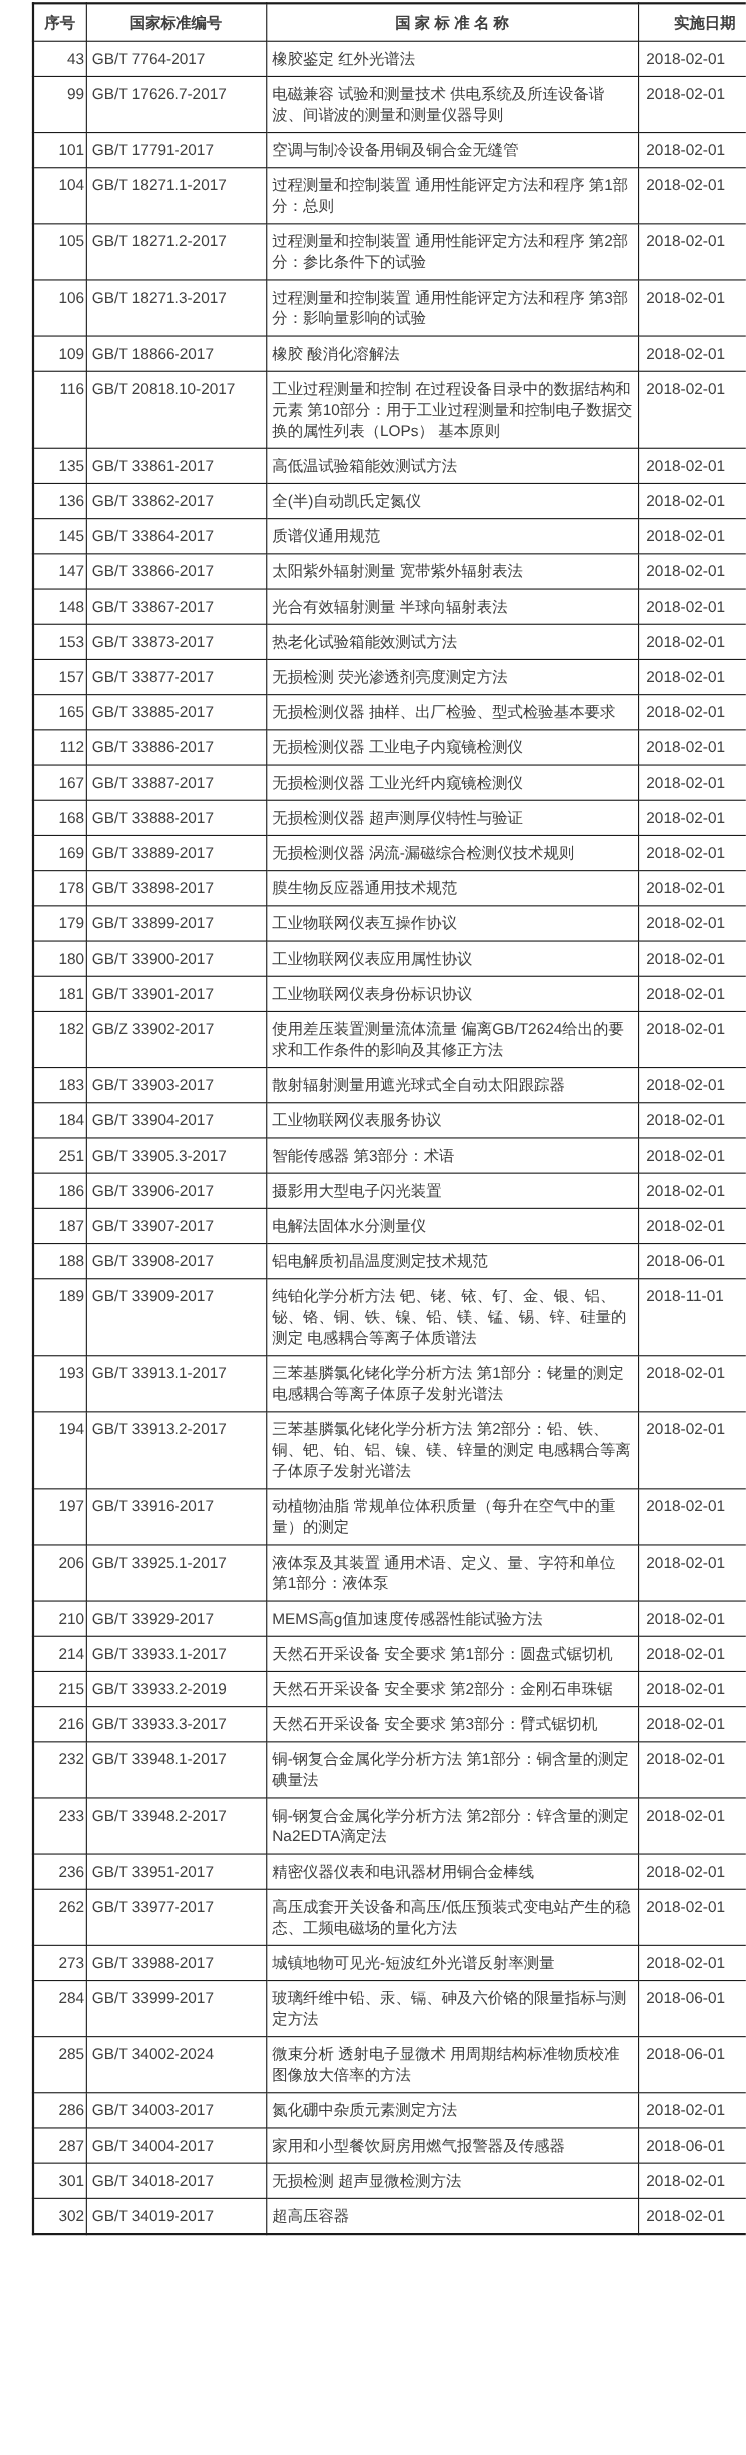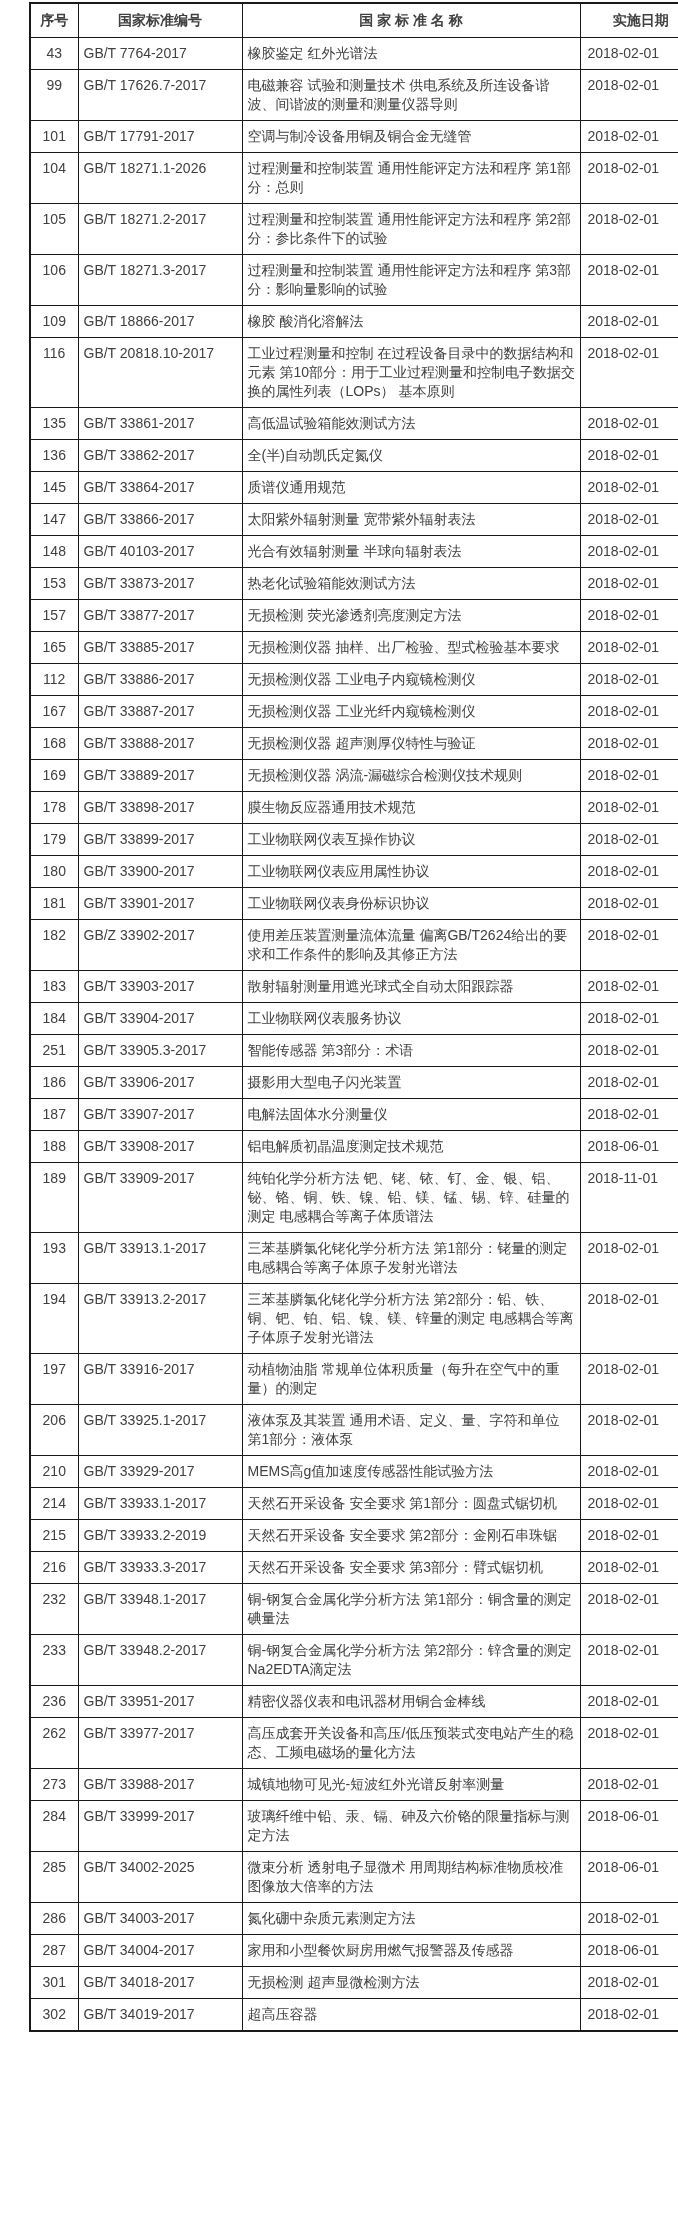--- a/index.html
+++ b/index.html
@@ -28,21 +28,21 @@
     line-height: 19px;
   }
   table.standards th {
     font-weight: bold;
     text-align: center;
     padding: 7px 2px;
     white-space: nowrap;
     overflow: hidden;
   }
   td.cell-no {
-    text-align: center;
+    text-align: right;
     padding: 6px 1px;
   }
   td.cell-code {
     padding: 6px 2px 6px 5px;
     white-space: nowrap;
     overflow: hidden;
   }
   td.cell-name {
     padding: 6px 3px 6px 5px;
     white-space: pre-line;
@@ -88,21 +88,21 @@
     <td class="cell-date">2018-02-01</td>
   </tr>
         <tr>
     <td class="cell-no">101</td>
     <td class="cell-code">GB/T 17791-2017</td>
     <td class="cell-name">空调与制冷设备用铜及铜合金无缝管</td>
     <td class="cell-date">2018-02-01</td>
   </tr>
         <tr>
     <td class="cell-no">104</td>
-    <td class="cell-code">GB/T 18271.1-2026</td>
+    <td class="cell-code">GB/T 18271.1-2017</td>
     <td class="cell-name">过程测量和控制装置 通用性能评定方法和程序 第1部分：总则</td>
     <td class="cell-date">2018-02-01</td>
   </tr>
         <tr>
     <td class="cell-no">105</td>
     <td class="cell-code">GB/T 18271.2-2017</td>
     <td class="cell-name">过程测量和控制装置 通用性能评定方法和程序 第2部分：参比条件下的试验</td>
     <td class="cell-date">2018-02-01</td>
   </tr>
         <tr>
@@ -142,21 +142,21 @@
     <td class="cell-date">2018-02-01</td>
   </tr>
         <tr>
     <td class="cell-no">147</td>
     <td class="cell-code">GB/T 33866-2017</td>
     <td class="cell-name">太阳紫外辐射测量 宽带紫外辐射表法</td>
     <td class="cell-date">2018-02-01</td>
   </tr>
         <tr>
     <td class="cell-no">148</td>
-    <td class="cell-code">GB/T 40103-2017</td>
+    <td class="cell-code">GB/T 33867-2017</td>
     <td class="cell-name">光合有效辐射测量 半球向辐射表法</td>
     <td class="cell-date">2018-02-01</td>
   </tr>
         <tr>
     <td class="cell-no">153</td>
     <td class="cell-code">GB/T 33873-2017</td>
     <td class="cell-name">热老化试验箱能效测试方法</td>
     <td class="cell-date">2018-02-01</td>
   </tr>
         <tr>
@@ -346,21 +346,21 @@
     <td class="cell-date">2018-02-01</td>
   </tr>
         <tr>
     <td class="cell-no">284</td>
     <td class="cell-code">GB/T 33999-2017</td>
     <td class="cell-name">玻璃纤维中铅、汞、镉、砷及六价铬的限量指标与测定方法</td>
     <td class="cell-date">2018-06-01</td>
   </tr>
         <tr>
     <td class="cell-no">285</td>
-    <td class="cell-code">GB/T 34002-2025</td>
+    <td class="cell-code">GB/T 34002-2024</td>
     <td class="cell-name">微束分析 透射电子显微术 用周期结构标准物质校准图像放大倍率的方法</td>
     <td class="cell-date">2018-06-01</td>
   </tr>
         <tr>
     <td class="cell-no">286</td>
     <td class="cell-code">GB/T 34003-2017</td>
     <td class="cell-name">氮化硼中杂质元素测定方法</td>
     <td class="cell-date">2018-02-01</td>
   </tr>
         <tr>

